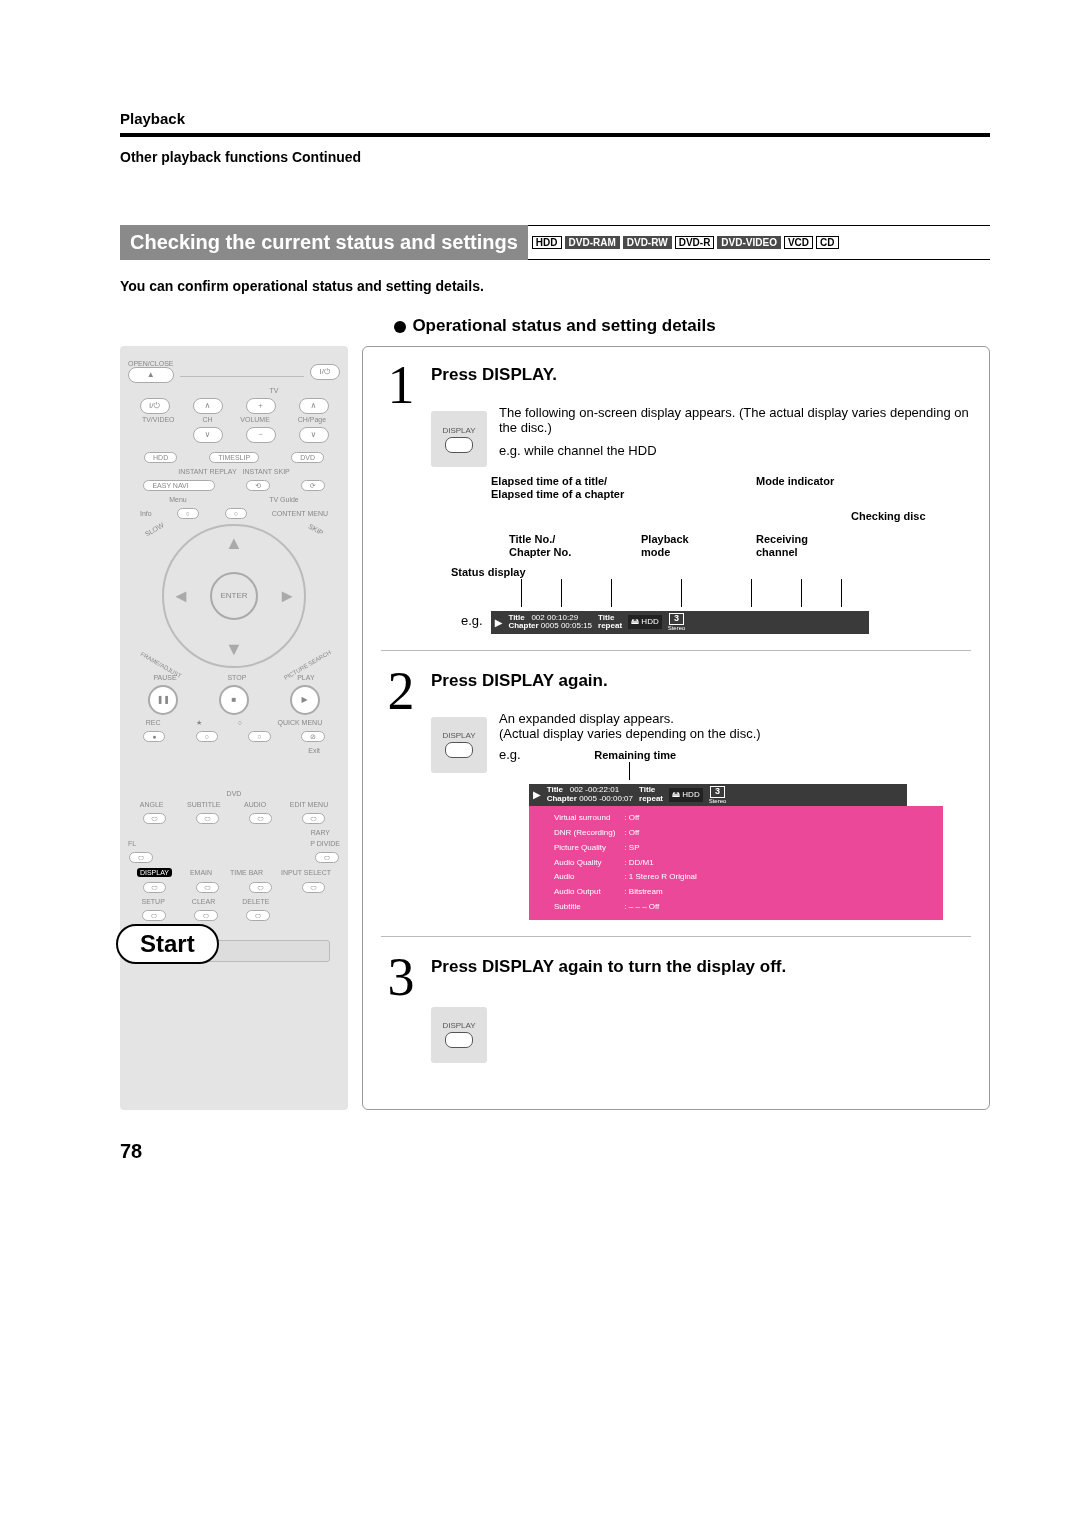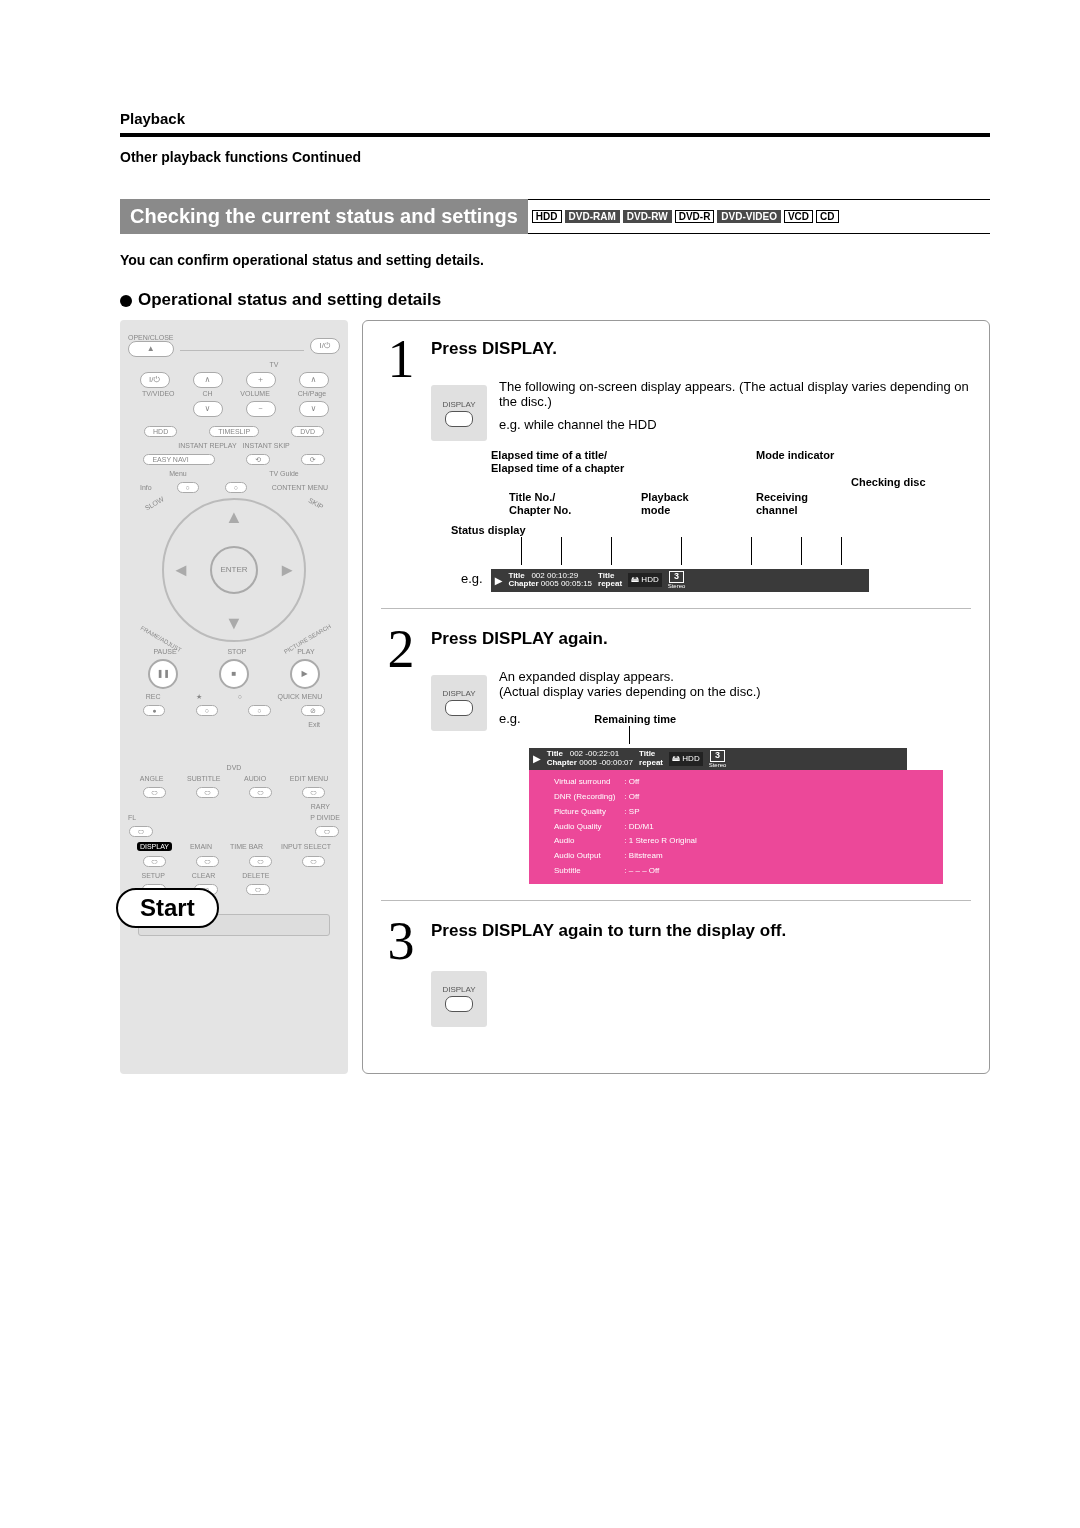--- a/index.html
+++ b/index.html
@@ -33,21 +33,21 @@
     background: #8a8a8a;
     color: #fff;
     font-size: 20px;
     font-weight: bold;
     padding: 6px 10px;
     display: inline-block;
   }
   .title-row {
     display: flex;
     align-items: stretch;
-    margin-top: 34px;
+    margin-top: 60px;
     text-align: right;
   }
   .media-badges {
     display: flex;
     align-items: center;
     flex: 1;
     border-top: 1px solid #000;
     border-bottom: 1px solid #000;
     padding: 0 4px;
     gap: 3px;
@@ -63,20 +63,21 @@
   .badge.solid { background:#4a4a4a; color:#fff; border-color:#4a4a4a;}
   .intro-line {
     font-size: 14px;
     font-weight: bold;
     margin-top: 18px;
   }
   .bullet-head {
     font-size: 17px;
     font-weight: bold;
     margin-top: 22px;
+    text-align: center;
   }
   .bullet-head .dot {
     display:inline-block;width:12px;height:12px;background:#000;border-radius:50%;vertical-align:middle;margin-right:6px;
   }
   .content-row {
     display: flex;
     margin-top: 10px;
     gap: 14px;
   }
   
@@ -171,21 +172,21 @@
   .expand-panel {
     background:#ec4899;color:#fff;font-size:8px;width:370px;padding:4px 22px;line-height:1.35;
   }
   .expand-panel table{font-size:8px;color:#fff;}
   .expand-panel td{padding-right:6px;white-space:nowrap;}
   .sep {border:none;border-top:1px solid #bbb;margin:16px 0;}
   .pg-num { font-size:20px; font-weight:bold; margin-top:30px;}
   .annot-grid{
     display:grid;
     grid-template-columns: 150px 115px 95px 120px;
-    font-size:11px;font-weight:bold;row-gap:2px;margin-left:60px;margin-top:8px;
+    font-size:11px;font-weight:bold;row-gap:10px;margin-left:60px;margin-top:8px;
   }
   .annot-grid div{line-height:1.15;}
   .leader-lines{height:28px;position:relative;margin-left:70px;width:370px;}
   .leader-lines span{position:absolute;top:0;bottom:0;width:1px;background:#000;}
 </style>
 </head>
 <body>
 
 <div class="page">
 
@@ -438,21 +439,21 @@
         <div class="step-body">
           <div class="step-title">Press DISPLAY again.</div>
           <div style="display:flex;gap:12px;margin-top:20px;align-items:flex-start">
             <div class="display-key">
               <span>DISPLAY</span>
               <div class="keyshape"></div>
             </div>
             <div style="flex:1;font-size:13px">
               <div>An expanded display appears.</div>
               <div>(Actual display varies depending on the disc.)</div>
-              <div style="margin-top:12px">
+              <div style="margin-top:6px">
                 <span>e.g.</span>
                 <span class="annot" style="margin-left:70px">Remaining time</span>
               </div>
               <div style="height:18px;position:relative;margin-left:130px;width:1px;background:#000"></div>
               <div class="status-strip" style="margin-left:30px">
                 <span class="play">▶</span>
                 <div class="col">
                   <span><b>Title</b>&nbsp;&nbsp;&nbsp;<span>002</span>&nbsp;<span>-00:22:01</span></span>
                   <span><b>Chapter</b>&nbsp;<span>0005</span>&nbsp;<span>-00:00:07</span></span>
                 </div>
@@ -511,13 +512,14 @@
           <div class="step-title">Press DISPLAY again to turn the display off.</div>
           <div class="display-key" style="margin-top:30px">
             <span>DISPLAY</span>
             <div class="keyshape"></div>
           </div>
         </div>
       </div>
     </div>
   </div>
 
+  <div class="pg-num">78</div>
 </div>
 
 </body></html>

